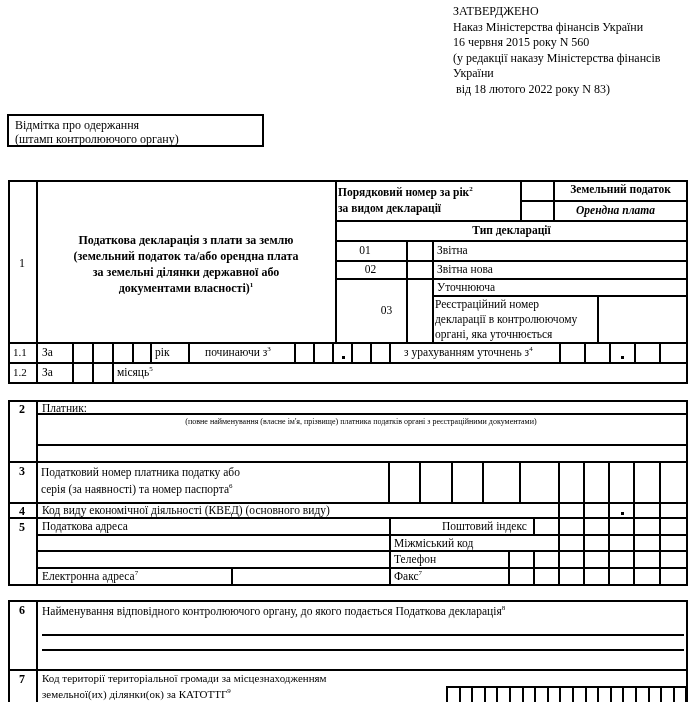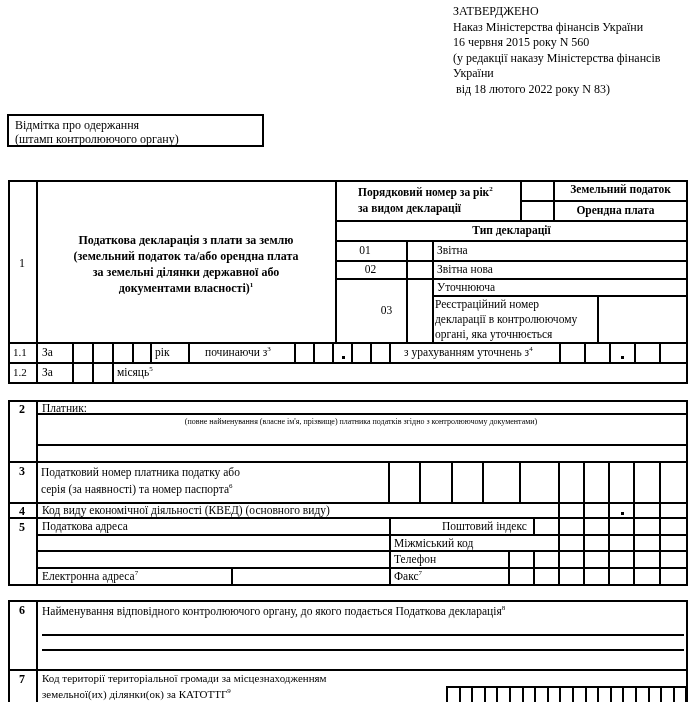--- a/index.html
+++ b/index.html
@@ -51,27 +51,27 @@
     <div>(земельний податок та/або орендна плата</div>
     <div>за земельні ділянки державної або</div>
     <div><span>документами власності)</span><sup>1</sup></div>
   </div>
 
   <div class="hl" style="left:335px; width:353px; top:220px;"></div>
   <div class="hl" style="left:520px; width:168px; top:200px;"></div>
   <div class="vl" style="left:520px; top:180px; height:41px;"></div>
   <div class="vl" style="left:553px; top:180px; height:41px;"></div>
 
-  <div class="abs b" style="left:338px; top:184px; font-size:11.5px; line-height:16px;padding-left:20px;">
+  <div class="abs b" style="left:338px; top:184px; font-size:11.5px; line-height:16px;">
     <div><span>Порядковий номер за рік</span><sup>2</sup></div>
     <div>за видом декларації</div>
   </div>
   <div class="abs" style="left:522px; top:182px; width:30px; height:38px;"></div>
   <div class="txt b c" style="left:555px; width:131px; top:184px;">Земельний податок</div>
-  <div class="txt b c" style="left:555px; width:121px; top:205px;">Орендна плата</div>
+  <div class="txt b c" style="left:555px; width:121px; top:205px;font-style:italic;">Орендна плата</div>
 
   <div class="txt b c" style="left:335px; width:353px; top:225px;">Тип декларації</div>
 
   <div class="hl" style="left:335px; width:353px; top:240px;"></div>
   <div class="hl" style="left:335px; width:353px; top:260px;"></div>
   <div class="hl" style="left:335px; width:353px; top:278px;"></div>
   <div class="hl" style="left:432px; width:256px; top:295px;"></div>
   <div class="vl" style="left:406px; top:240px; height:103px;"></div>
   <div class="vl" style="left:432px; top:240px; height:103px;"></div>
   <div class="vl" style="left:597px; top:295px; height:48px;"></div>
@@ -135,21 +135,21 @@
   <div class="hl" style="left:36px; width:652px; top:534px;"></div>
   <div class="hl" style="left:36px; width:652px; top:550px;"></div>
   <div class="hl" style="left:36px; width:652px; top:567px;"></div>
   <div class="hl" style="left:8px; width:680px; top:584px;"></div>
   <div class="vl" style="left:8px; top:400px; height:186px;"></div>
   <div class="vl" style="left:686px; top:400px; height:186px;"></div>
   <div class="vl" style="left:36px; top:400px; height:186px;"></div>
 
   <div class="txt b c" style="left:8px; width:28px; top:403px; font-size:12px;">2</div>
   <div class="txt" style="left:42px; top:403px;">Платник:</div>
-  <div class="txt c" style="left:36px; width:650px; top:418px; font-size:8px;">(повне найменування (власне ім'я, прізвище) платника податків згідно з контролюючому документами)</div>
+  <div class="txt c" style="left:36px; width:650px; top:418px; font-size:8px;">(повне найменування (власне ім'я, прізвище) платника податків органі з реєстраційними документами)</div>
   <div class="abs" style="left:38px; top:428px; width:647px; height:16px;"></div>
   <div class="abs" style="left:38px; top:446px; width:647px; height:15px;"></div>
 
   <div class="txt b c" style="left:8px; width:28px; top:465px; font-size:12px;">3</div>
   <div class="abs" style="left:41px; top:464px; font-size:11.5px; line-height:17px;">
     <div>Податковий номер платника податку або</div>
     <div><span>серія (за наявності) та номер паспорта</span><sup>6</sup></div>
   </div>
   <div class="vl" style="left:388px; top:461px; height:42px;"></div>
   <div class="vl" style="left:419px; top:461px; height:42px;"></div>

